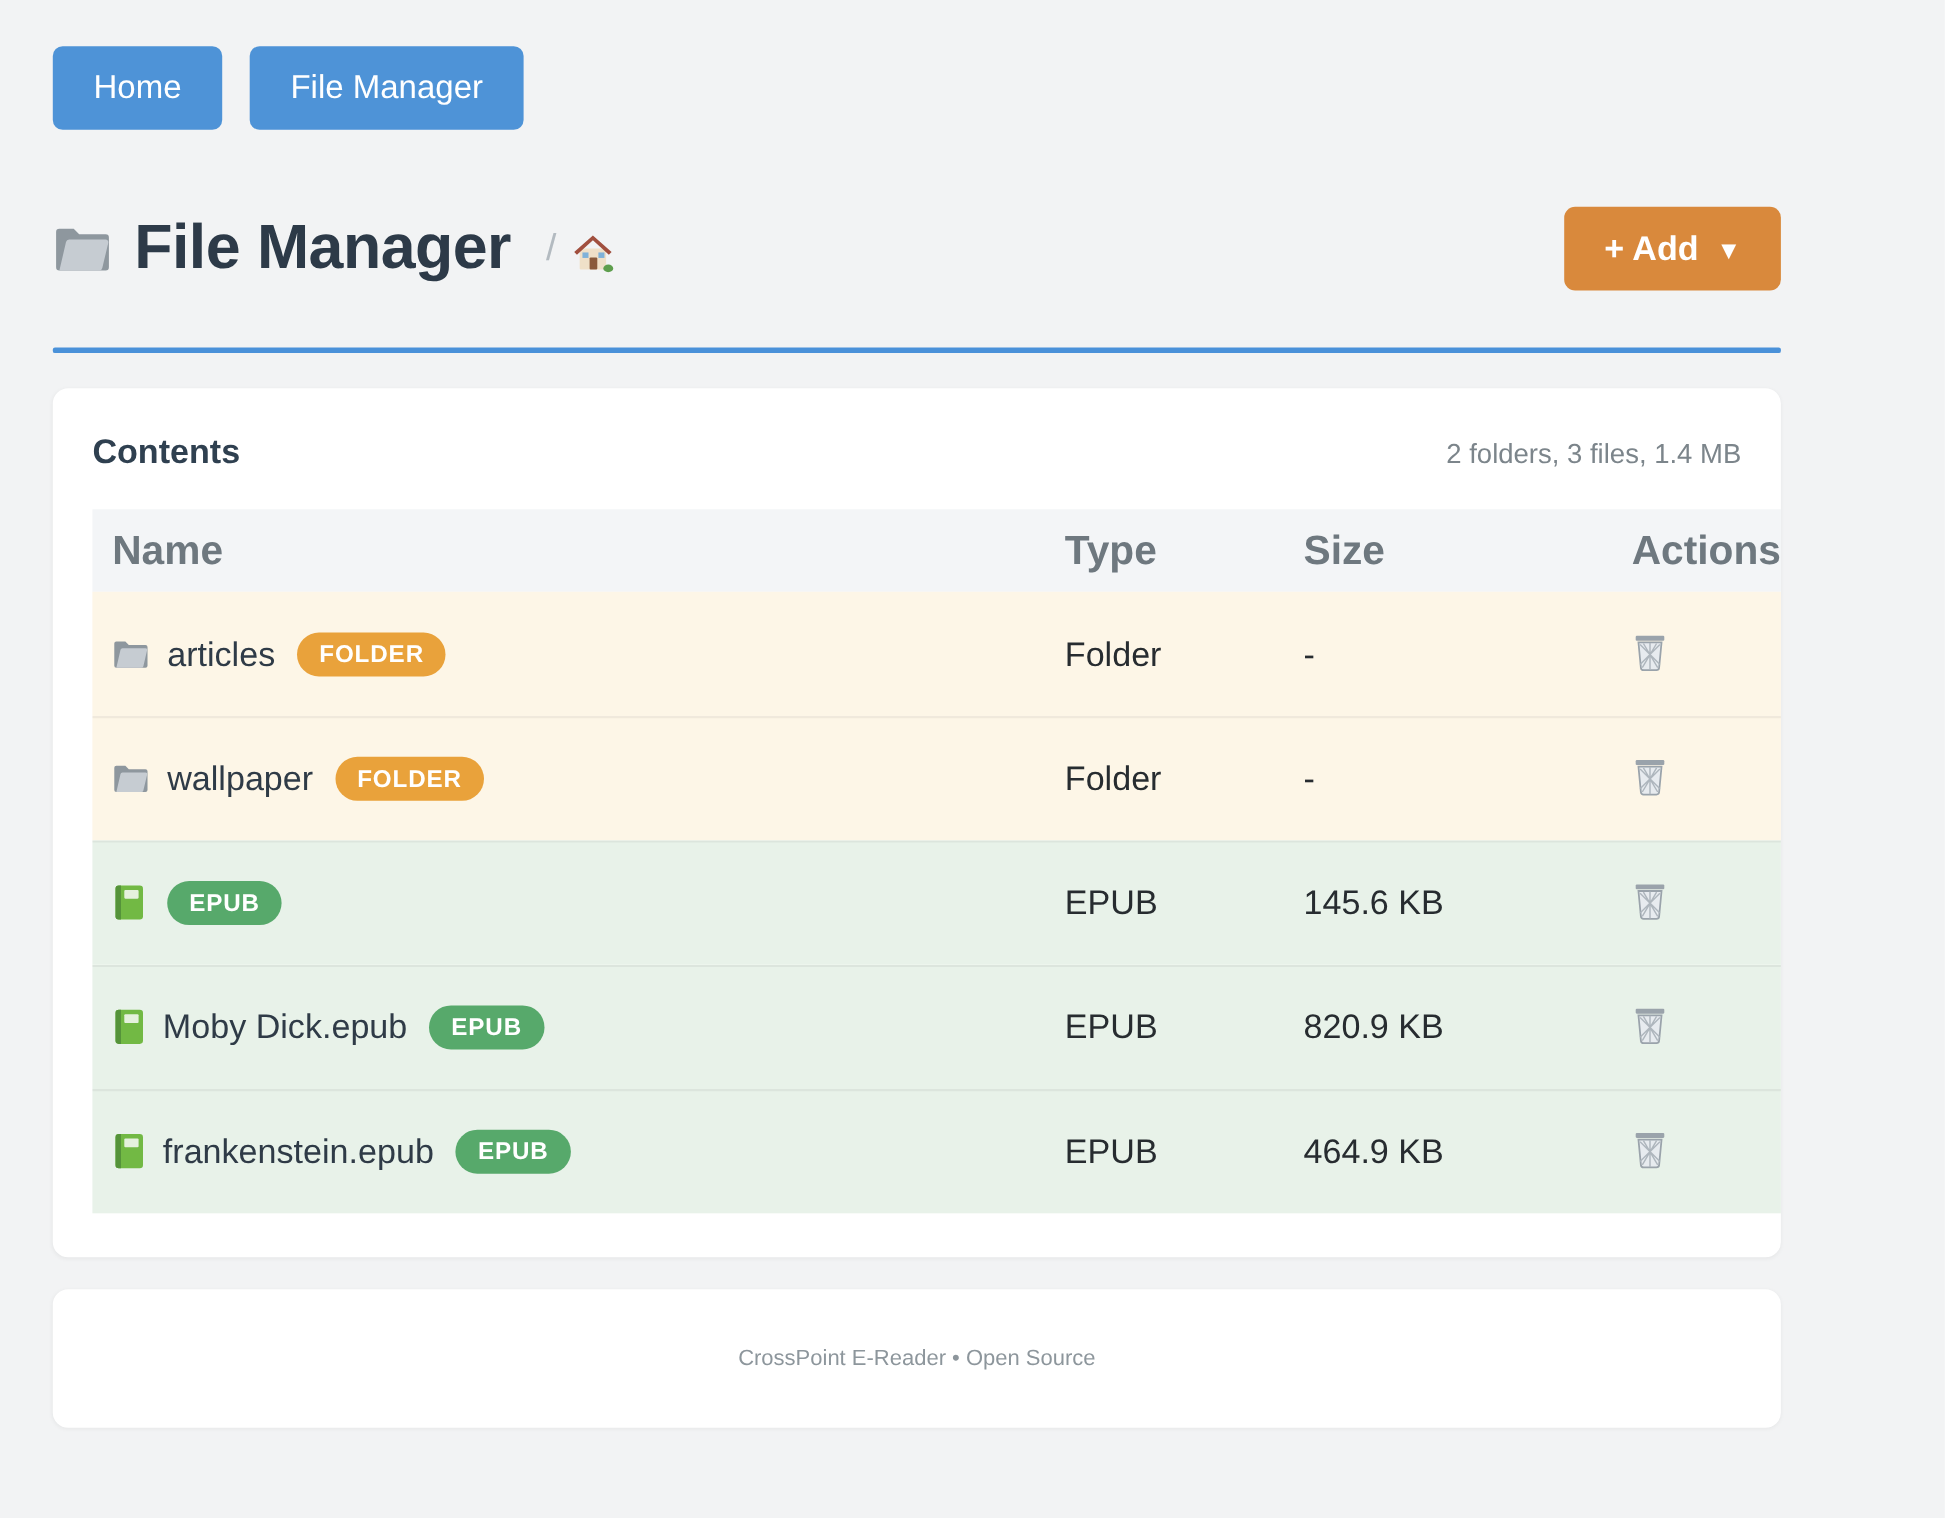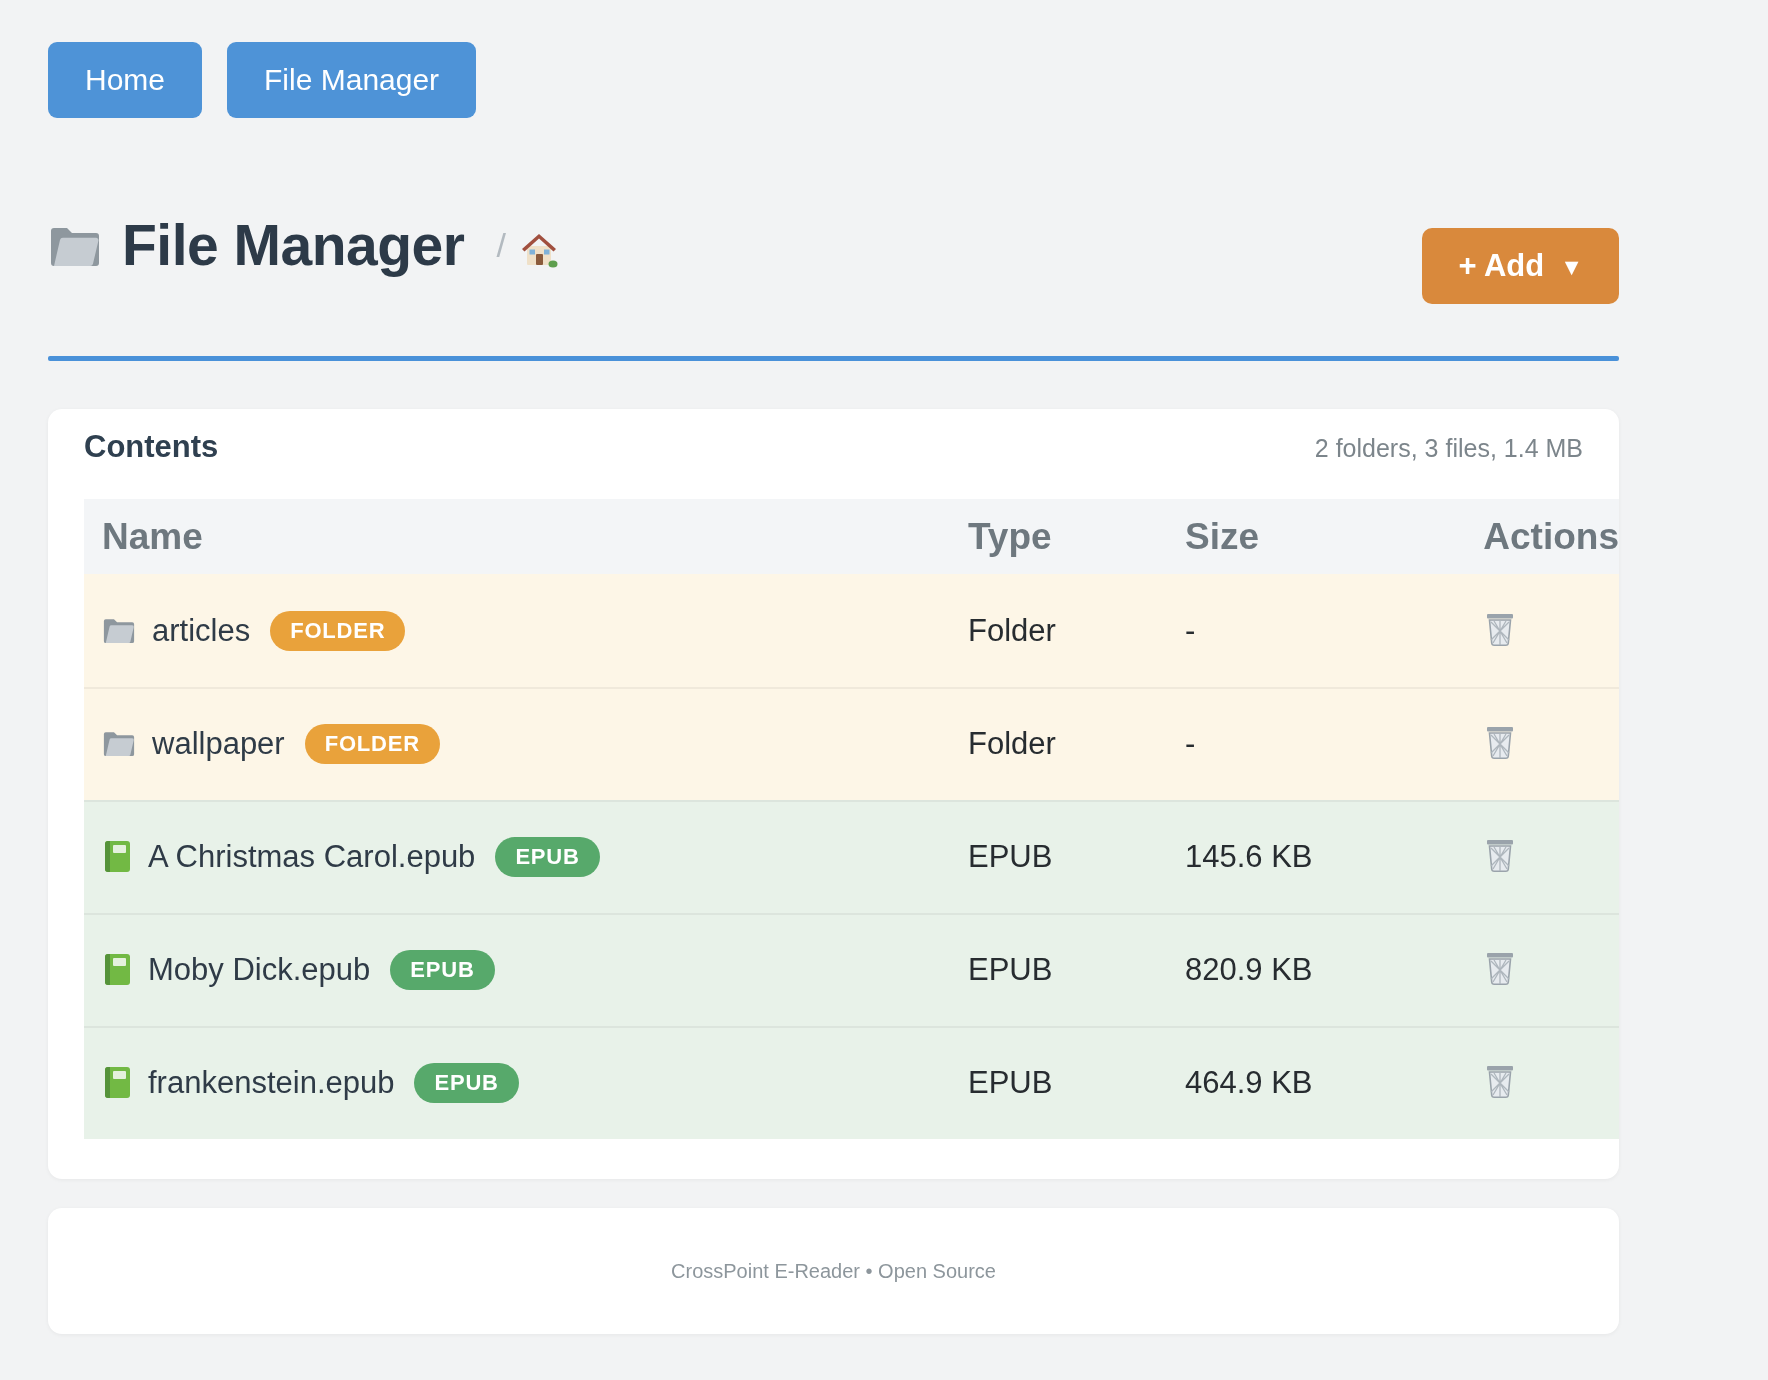--- a/index.html
+++ b/index.html
@@ -35,29 +35,29 @@
   
   .page-header{margin-top:70px;display:flex;justify-content:space-between;align-items:center;}
   .title-wrap{display:flex;align-items:center;}
   .title-icon{display:inline-flex;margin-right:20px;}
   h1{margin:0;font-size:57px;font-weight:700;color:#2d3a48;letter-spacing:-0.5px;line-height:1.15;}
   .crumb-sep{margin-left:32px;font-size:34px;color:#b3bac0;}
   .crumb-home{display:inline-flex;margin-left:14px;transform:translateY(4px);cursor:pointer;}
   .add-btn{
     height:76px;padding:16px 36px;border:none;border-radius:10px;
     background:var(--accent-orange);color:#fff;font-size:31px;font-weight:700;
-    font-family:inherit;display:flex;align-items:center;gap:16px;cursor:pointer;margin-top:40px;
+    font-family:inherit;display:flex;align-items:center;gap:16px;cursor:pointer;
   }
   .add-btn .caret{font-size:23px;transform:translateY(1px);}
 
   .header-rule{margin-top:52px;height:5px;background:var(--rule-blue);border-radius:2px;}
 
   
   .card{background:#fff;border-radius:14px;box-shadow:0 1px 4px rgba(0,0,0,0.05);}
-  .main-card{margin-top:48px;padding:20px 36px 40px;}
+  .main-card{margin-top:32px;padding:40px 36px 40px;}
   .card-head{display:flex;justify-content:space-between;align-items:baseline;margin-bottom:34px;}
   .card-head h2{margin:0;font-size:31px;font-weight:700;color:#2f4050;}
   .summary{font-size:25px;color:#7c858b;}
 
   
   .table{width:1535px;}
   .thead,.trow{display:grid;grid-template-columns:880px 215px 295px 1fr;align-items:center;}
   .thead{height:75px;background:var(--thead-bg);}
   .th{font-size:37px;font-weight:700;color:#6e787f;}
   .th-name{padding-left:18px;}
@@ -188,21 +188,20 @@
   </div>
             <div class="trow row-epub">
     <div class="td td-name">
       <span class="file-icon">
                   <svg width="30" height="33" viewBox="0 0 30 33">
                     <rect x="3" y="1" width="25" height="31" rx="3" fill="#72b944"></rect>
                     <path d="M3 4 a3 3 0 0 1 3-3 h2 v31 h-2 a3 3 0 0 1 -3-3 Z" fill="#55933a"></path>
                     <rect x="11" y="5" width="13" height="8" rx="1" fill="#f2f7ee" opacity="0.9"></rect>
                   </svg>
                 </span>
-      <a class="file-name">A Christmas Carol.epub</a>
       <span class="badge badge-epub">EPUB</span>
     </div>
     <div class="td td-type">EPUB</div>
     <div class="td td-size">145.6 KB</div>
     <div class="td td-actions">
       <button class="delete-btn">
         <span class="trash"><svg width="30" height="36" viewBox="0 0 30 36">
                       <rect x="2" y="3" width="26" height="4.5" rx="1" fill="#9aa3ab"></rect>
                       <path d="M4.5 9 h21 l-2.2 23 a2.5 2.5 0 0 1 -2.5 2.3 h-11.6 a2.5 2.5 0 0 1 -2.5-2.3 Z" fill="#e7ebef" stroke="#9aa3ab" stroke-width="1.6"></path>
                       <path d="M6 11 L24 29 M24 11 L6 29 M9 10 L22 32 M21 10 L8 32 M15 9.5 V34" stroke="#aeb6bd" stroke-width="1.3" fill="none"></path>

